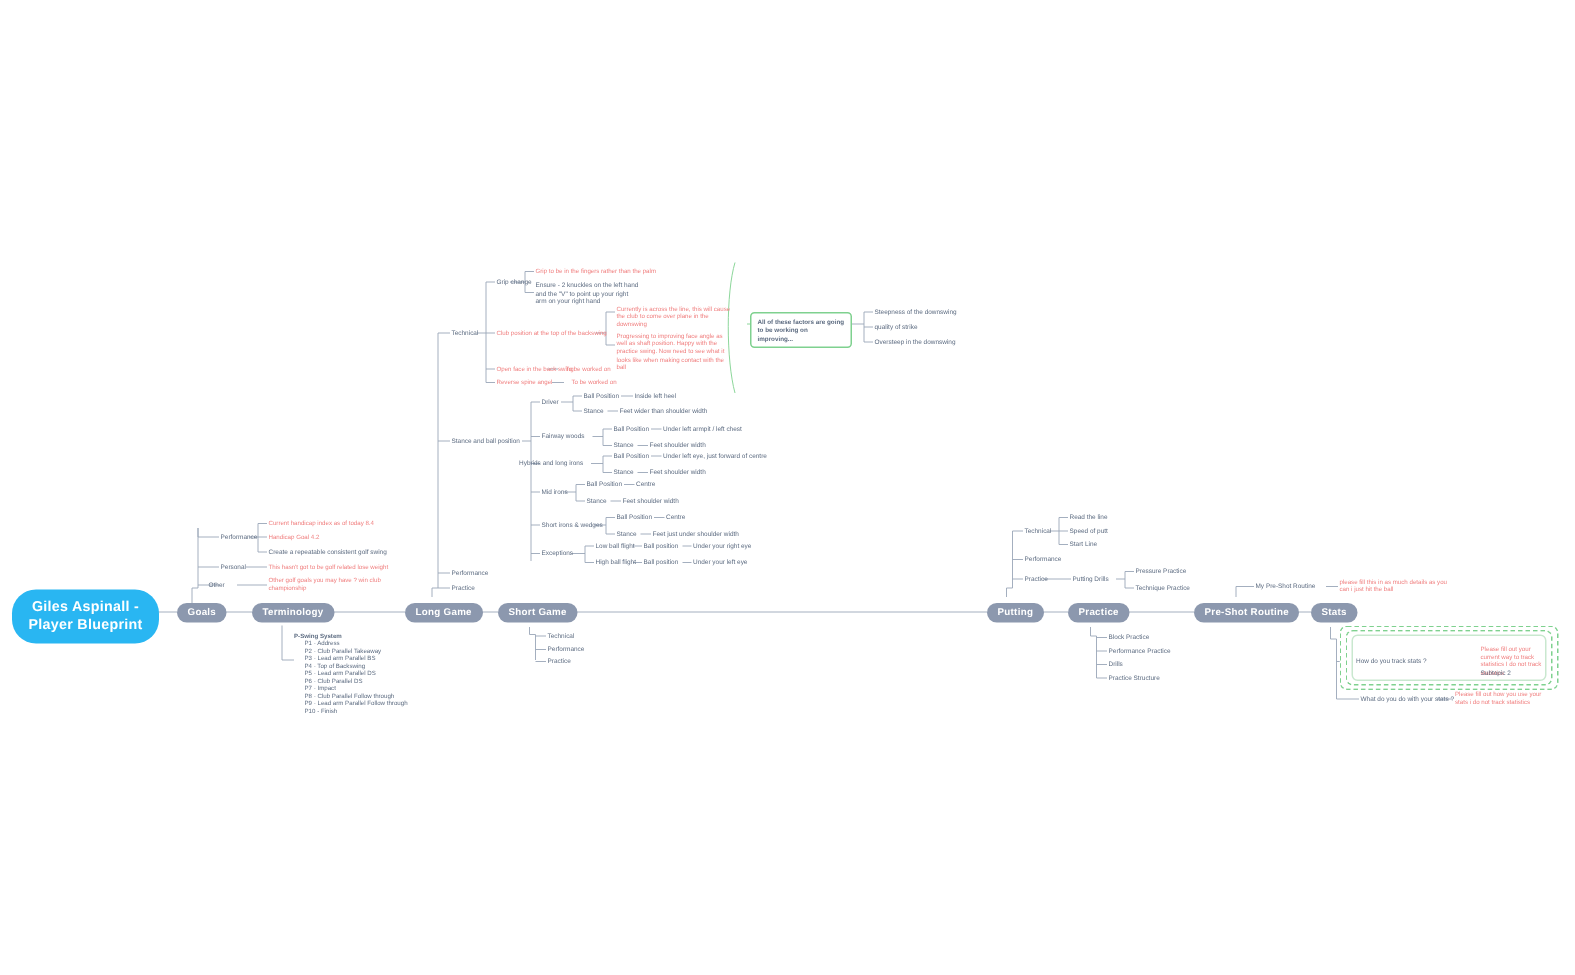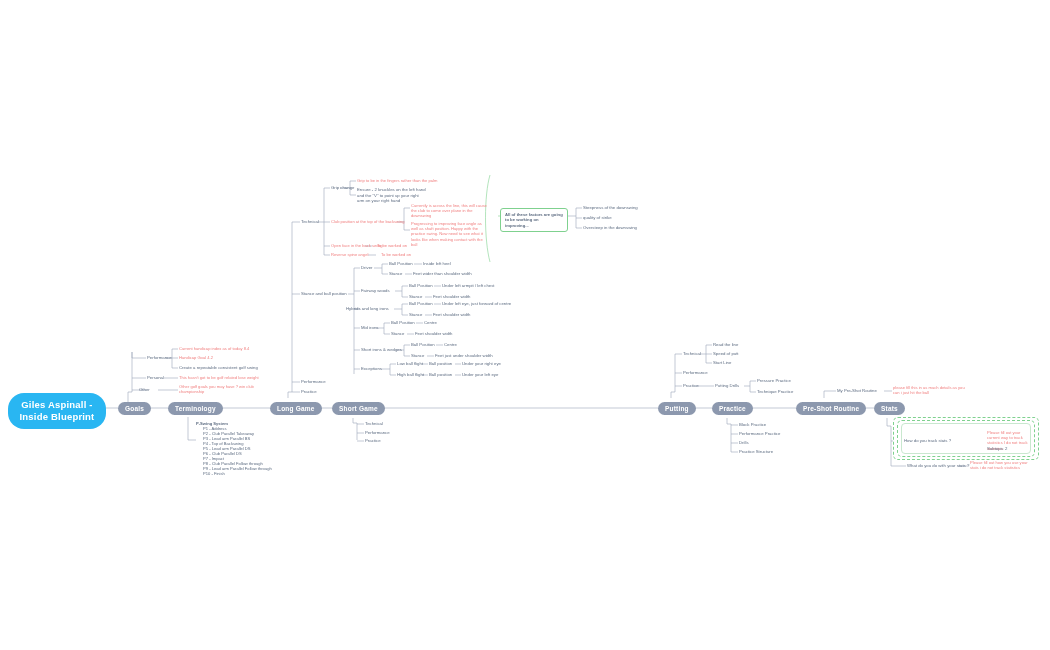--- a/index.html
+++ b/index.html
@@ -255,21 +255,21 @@
       <path d="M974 441 H980"></path>
       <path d="M980 434 V448"></path>
       <path d="M980 434 H986"></path>
       <path d="M980 448 H986"></path>
       <path d="M958 466 H968"></path>
     </g>
   </svg>
 
   <div class="node root" style="left:8px; top:393px; width:98px;">
     <div>Giles Aspinall -</div>
-    <div>Inside Blueprint</div>
+    <div>Player Blueprint</div>
   </div>
 
   <div class="node pill" style="left:118px; top:402px;"><span>Goals</span></div>
   <div class="node pill" style="left:168px; top:402px;"><span>Terminology</span></div>
   <div class="node pill" style="left:270px; top:402px;"><span>Long Game</span></div>
   <div class="node pill" style="left:332px; top:402px;"><span>Short Game</span></div>
   <div class="node pill" style="left:658px; top:402px;"><span>Putting</span></div>
   <div class="node pill" style="left:712px; top:402px;"><span>Practice</span></div>
   <div class="node pill" style="left:796px; top:402px;"><span>Pre-Shot Routine</span></div>
   <div class="node pill" style="left:874px; top:402px;"><span>Stats</span></div>

